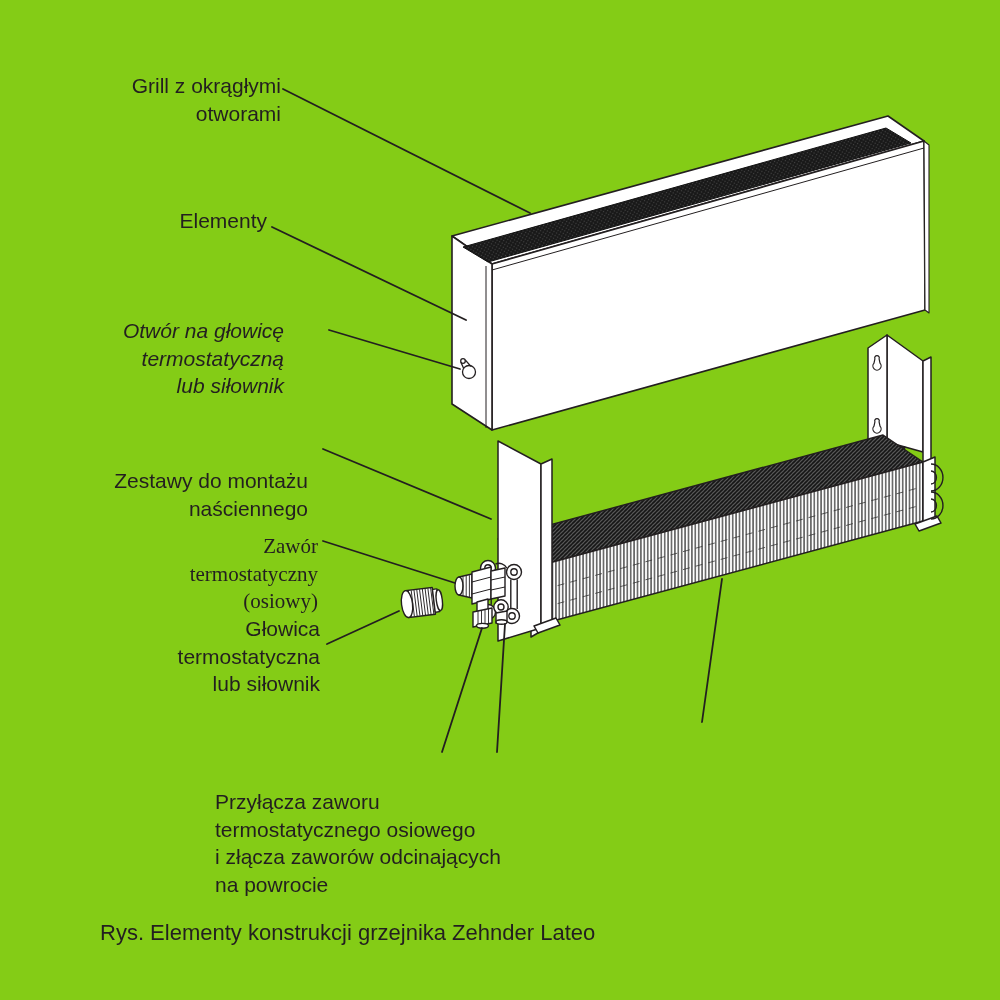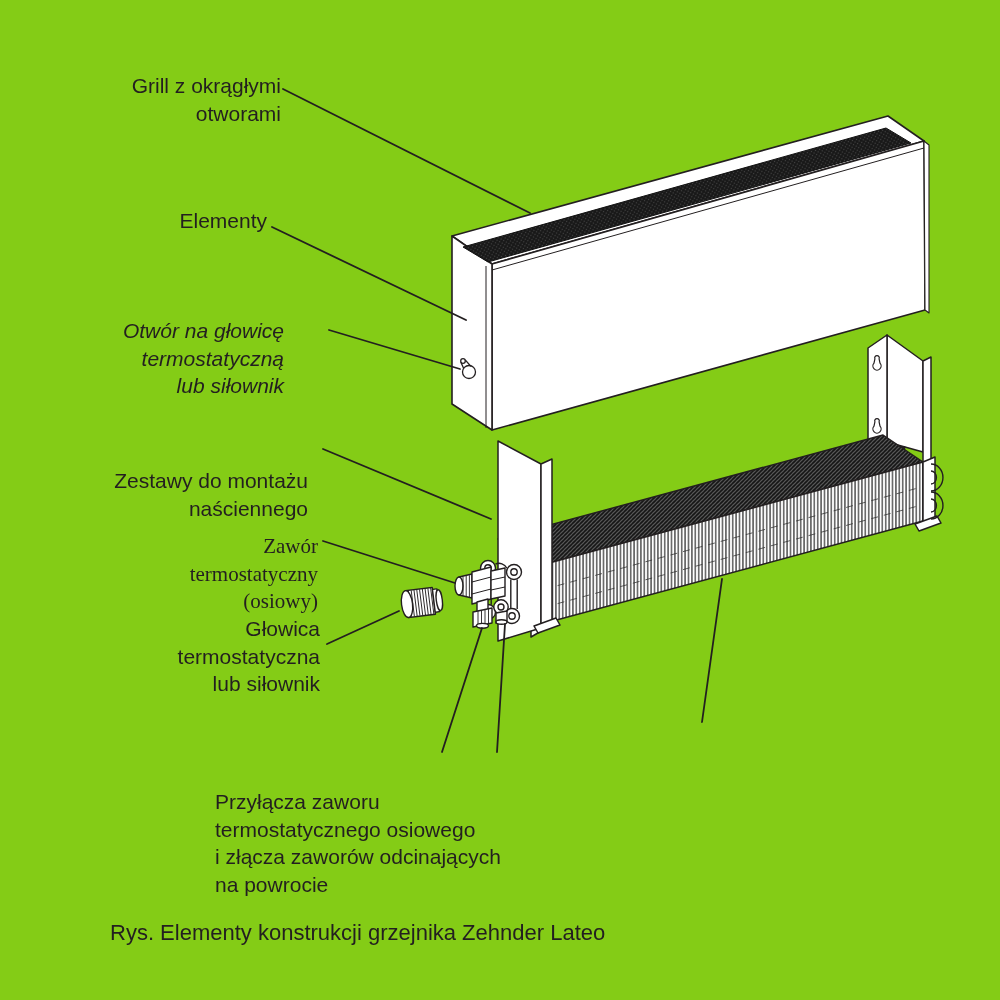--- a/index.html
+++ b/index.html
@@ -10,21 +10,21 @@
          white-space:pre-line;}
   .ra{text-align:right;}
   .lbl-grill{top:72px;right:719px;}
   .lbl-casing{top:207px;right:733px;}
   .lbl-opening{top:317px;right:716px;font-style:italic;}
   .lbl-mount{top:430px;right:692px;margin-top:37px;}
   .lbl-valve{top:533px;right:682px;font-family:Liberation Serif, serif;}
   .lbl-head{top:615px;right:680px;}
   .lbl-conn{top:788px;left:215px;}
   .lbl-hx{top:723px;left:631px;}
-  .caption{position:absolute;top:920px;left:110px;font:22px "Liberation Sans",sans-serif;
+  .caption{position:absolute;top:920px;left:100px;font:22px "Liberation Sans",sans-serif;
            color:#231f20;}
 </style>
 </head>
 <body>
 
 <div id="page">
 
   <svg id="diagram-svg" width="1000" height="1000" viewBox="0 0 1000 1000">
     <defs>
       <pattern id="pGrill" width="3" height="3" patternUnits="userSpaceOnUse" patternTransform="rotate(30)">

